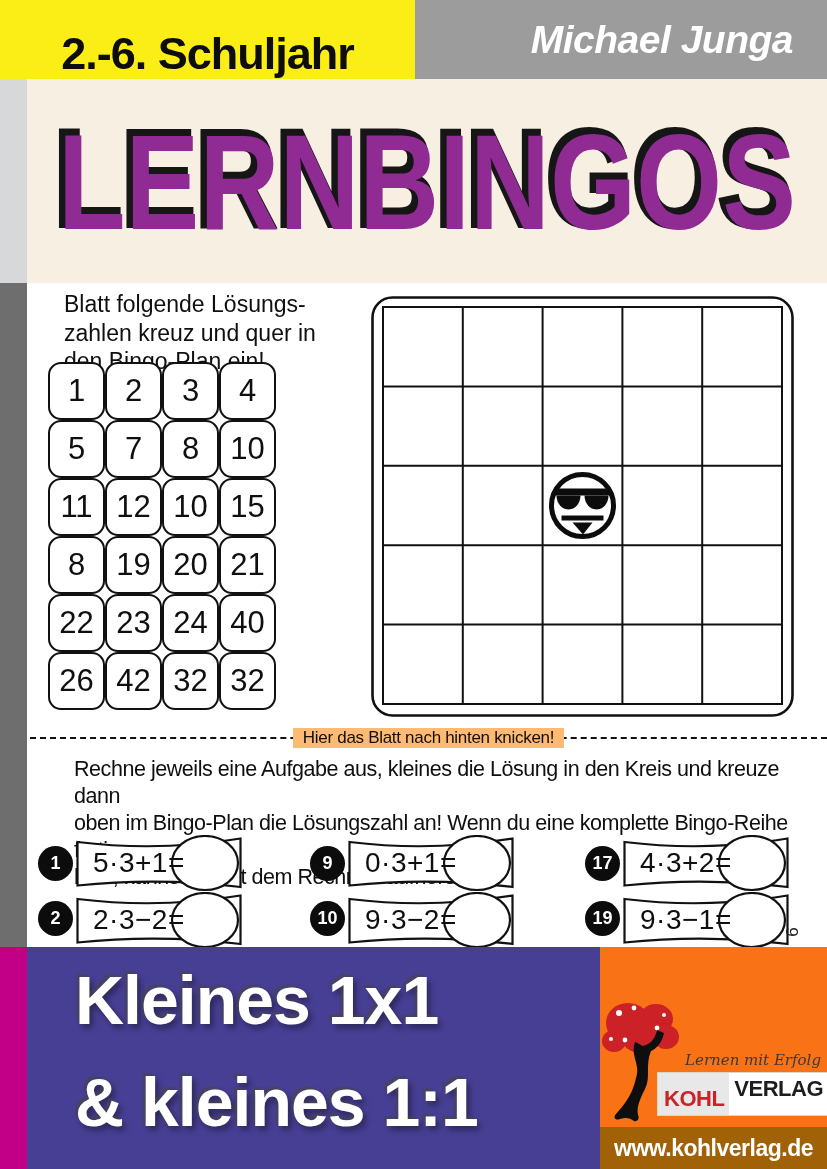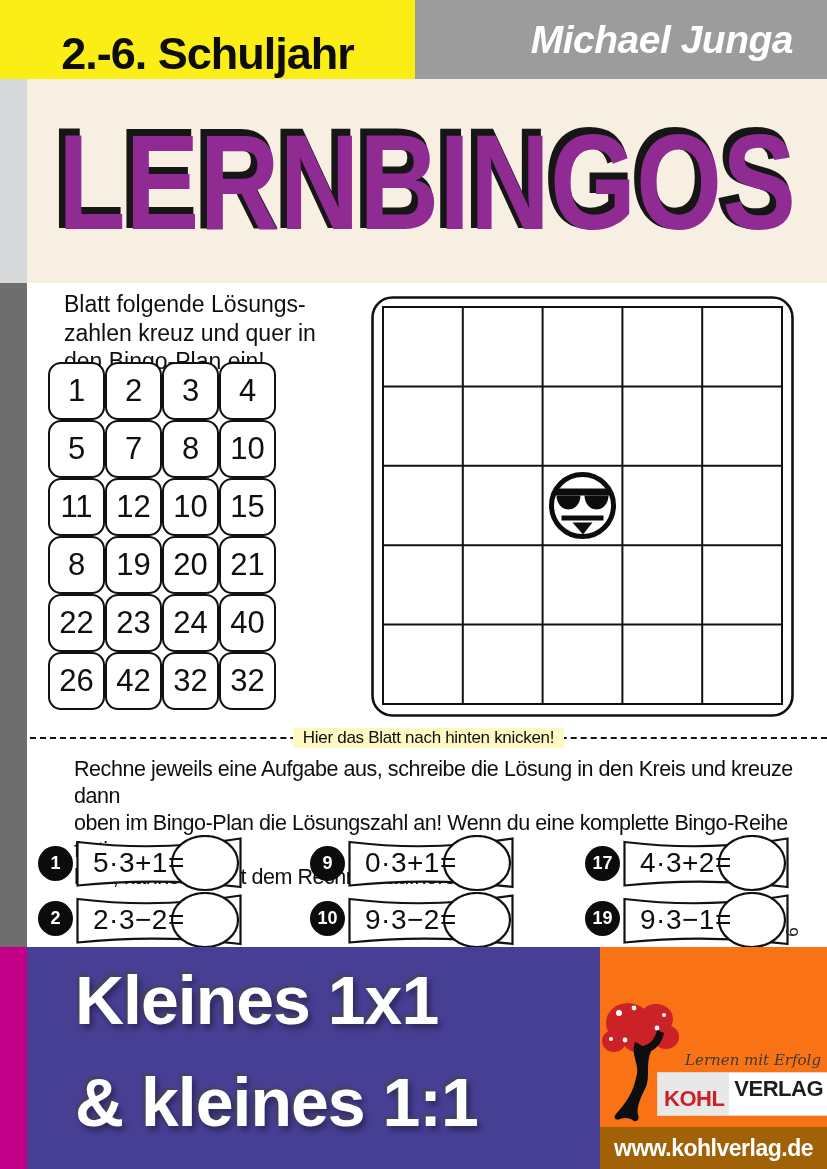--- a/index.html
+++ b/index.html
@@ -27,21 +27,21 @@
   .sheet{position:absolute;left:0;top:283px;width:827px;height:664px;background:#ffffff;}
   .stripe-dark{position:absolute;left:0;top:283px;width:27px;height:664px;background:#6F6E6E;}
   .instr-top{position:absolute;left:64px;top:290px;font-size:23px;line-height:28.5px;color:#0f0f0f;}
   .numgrid{position:absolute;left:48px;top:362px;display:grid;
     grid-template-columns:repeat(4,57px);grid-auto-rows:58px;}
   .numcell{border:2px solid #111;border-radius:13px;background:#fff;
     display:flex;align-items:center;justify-content:center;font-size:31px;color:#0f0f0f;}
   .bingo-svg{position:absolute;left:370px;top:295px;}
   .foldwrap{position:absolute;left:30px;right:0;top:728px;height:20px;text-align:center;}
   .foldrule{position:absolute;left:0;right:0;top:9px;border-top:2.5px dashed #111;}
-  .foldlabel{position:relative;display:inline-block;background:#fef9c3;padding:0 10px;
+  .foldlabel{position:relative;display:inline-block;background:#fdba74;padding:0 10px;
     font-size:17px;line-height:20px;letter-spacing:-0.3px;color:#0f0f0f;}
   .instr-bottom{position:absolute;left:74px;top:756px;font-size:21.5px;line-height:27px;
     letter-spacing:-0.45px;color:#0f0f0f;}
   .badge{position:absolute;width:35px;height:35px;border-radius:50%;background:#0c0c0c;
     color:#fff;font-weight:bold;font-size:18px;display:flex;align-items:center;justify-content:center;}
   .probsvg{position:absolute;}
   .probsvg text{font-family:"Liberation Sans",sans-serif;font-size:28px;letter-spacing:0.5px;fill:#0f0f0f;}
   .pagenum{position:absolute;left:786px;top:922px;font-size:17px;color:#222;
     transform:rotate(90deg);transform-origin:center;}
   
@@ -144,21 +144,21 @@
       </g>
     </g>
   </svg>
 
   <div class="foldwrap">
     <div class="foldrule"></div>
     <span class="foldlabel">Hier das Blatt nach hinten knicken!</span>
   </div>
 
   <div class="instr-bottom">
-    <div>Rechne jeweils eine Aufgabe aus, schreibe die Lösung in den Kreis und kreuze dann</div>
+    <div>Rechne jeweils eine Aufgabe aus, kleines die Lösung in den Kreis und kreuze dann</div>
     <div>oben im Bingo-Plan die Lösungszahl an! Wenn du eine komplette Bingo-Reihe fertig</div>
     <div>hast, kannst du mit dem Rechnen aufhören.</div>
   </div>
 
   <div class="badge" style="left:38px;top:846px;">1</div>
   <svg class="probsvg" style="left:76px;top:835px;" width="166" height="58">
     <path d="M1.5,7 Q83,17 164.5,3.5 L164.5,52 Q83,42 1.5,50.5 Z" fill="#fff" stroke="#111" stroke-width="2.2"></path>
     <ellipse cx="129" cy="28" rx="33" ry="27" fill="#fff" stroke="#111" stroke-width="2.2"></ellipse>
     <text x="17" y="37">5·3+1=</text>
   </svg>

